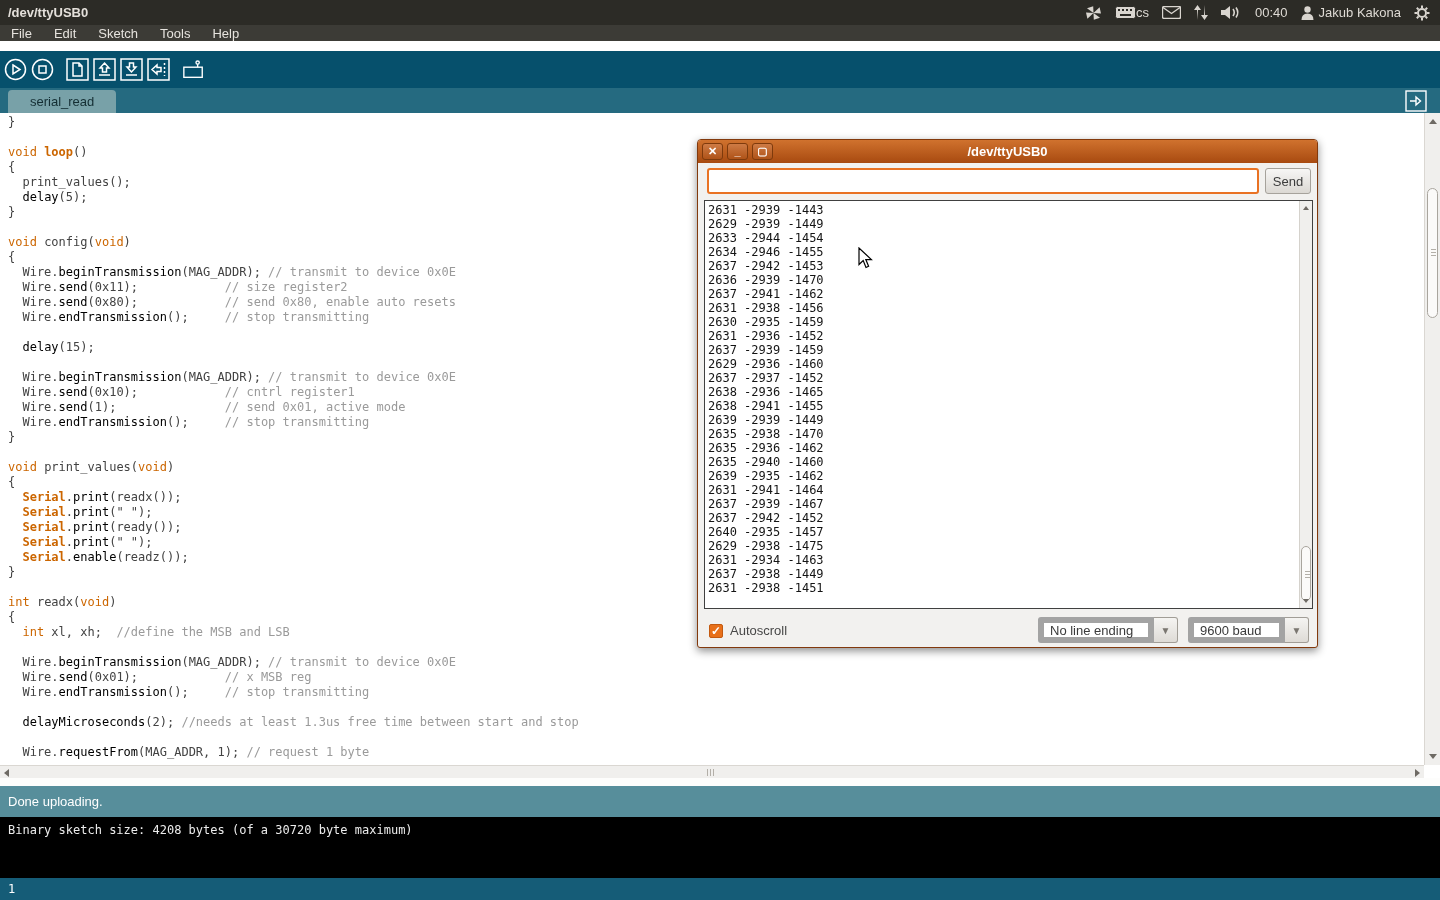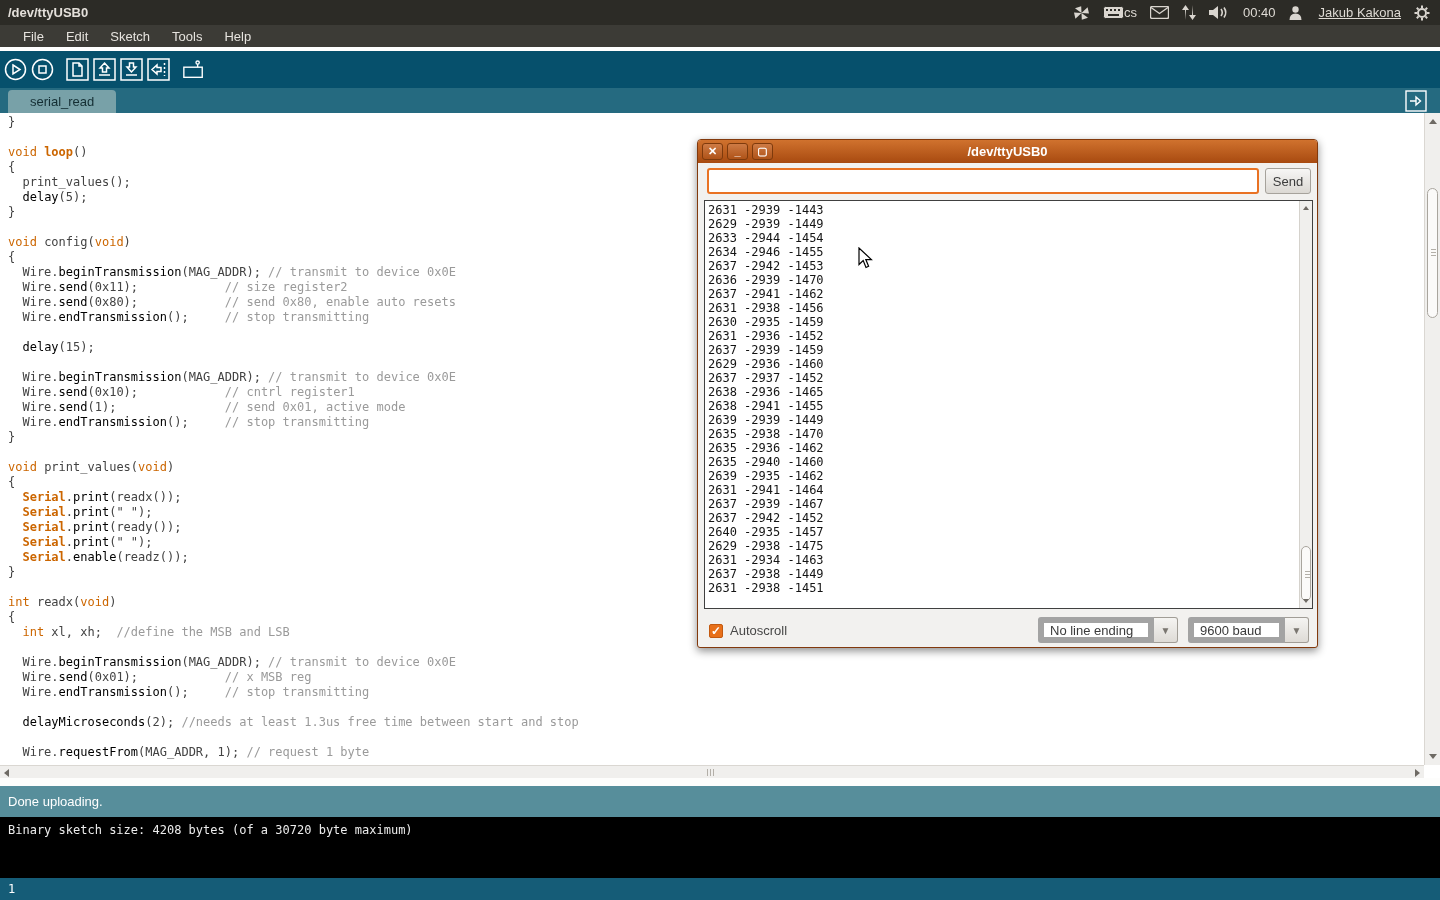--- a/index.html
+++ b/index.html
@@ -9,22 +9,22 @@
 
   
   #topbar { left:0; top:0; width:1440px; height:25px; background:#2C2B26; color:#E4E0DB;
             display:flex; align-items:center; }
   #topbar .wm-title { font-weight:bold; font-size:13px; margin-left:8px; }
   #tray { margin-left:auto; display:flex; align-items:center; gap:13px; padding-right:10px;
           font-size:13px; color:#DFDBD5; }
   #tray svg { display:block; }
 
   
-  #menubar { left:0; top:25px; width:1440px; height:22px; background:#3C3B36;
-             display:flex; align-items:center; padding-left:12px; }
+  #menubar { left:0; top:25px; width:1440px; height:16px; background:#3C3B36;
+             display:flex; align-items:center; padding-left:0; }
   .menu-item { color:#E6E3DE; font-size:13px; padding:4px 11px; cursor:default; }
 
   
   #toolbar { left:0; top:51px; width:1440px; height:37px; background:#06506C;
              display:flex; align-items:center; }
   .tb { width:23px; height:23px; margin-left:4px; display:flex; align-items:center; justify-content:center; }
   .tb.gap { margin-left:12px; }
   .tb svg { display:block; }
 
   
@@ -141,21 +141,21 @@
         </svg>
     </span>
     <span>
       <svg width="21" height="15" viewBox="0 0 21 15">
           <path d="M0 5 L4 5 L9 1 L9 14 L4 10 L0 10 Z" fill="#D9D5CF"></path>
           <path d="M12 4 Q14.5 7.5 12 11" fill="none" stroke="#D9D5CF" stroke-width="1.6"></path>
           <path d="M15 2.5 Q18.5 7.5 15 12.5" fill="none" stroke="#D9D5CF" stroke-width="1.6"></path>
         </svg>
     </span>
     <span>00:40</span>
-    <span style="display:flex;align-items:center;gap:17px;text-decoration:underline;">
+    <span style="display:flex;align-items:center;gap:5px;">
       <svg width="13" height="14" viewBox="0 0 13 14">
           <circle cx="6.5" cy="3.5" r="3.2" fill="#D9D5CF"></circle>
           <path d="M0.5 14 Q0.5 7.5 6.5 7.5 Q12.5 7.5 12.5 14 Z" fill="#D9D5CF"></path>
         </svg>
       <span>Jakub Kakona</span>
     </span>
     <span>
       <svg width="16" height="16" viewBox="0 0 16 16">
           <g stroke="#D9D5CF" stroke-width="2" fill="none">
             <circle cx="8" cy="8" r="4"></circle>

